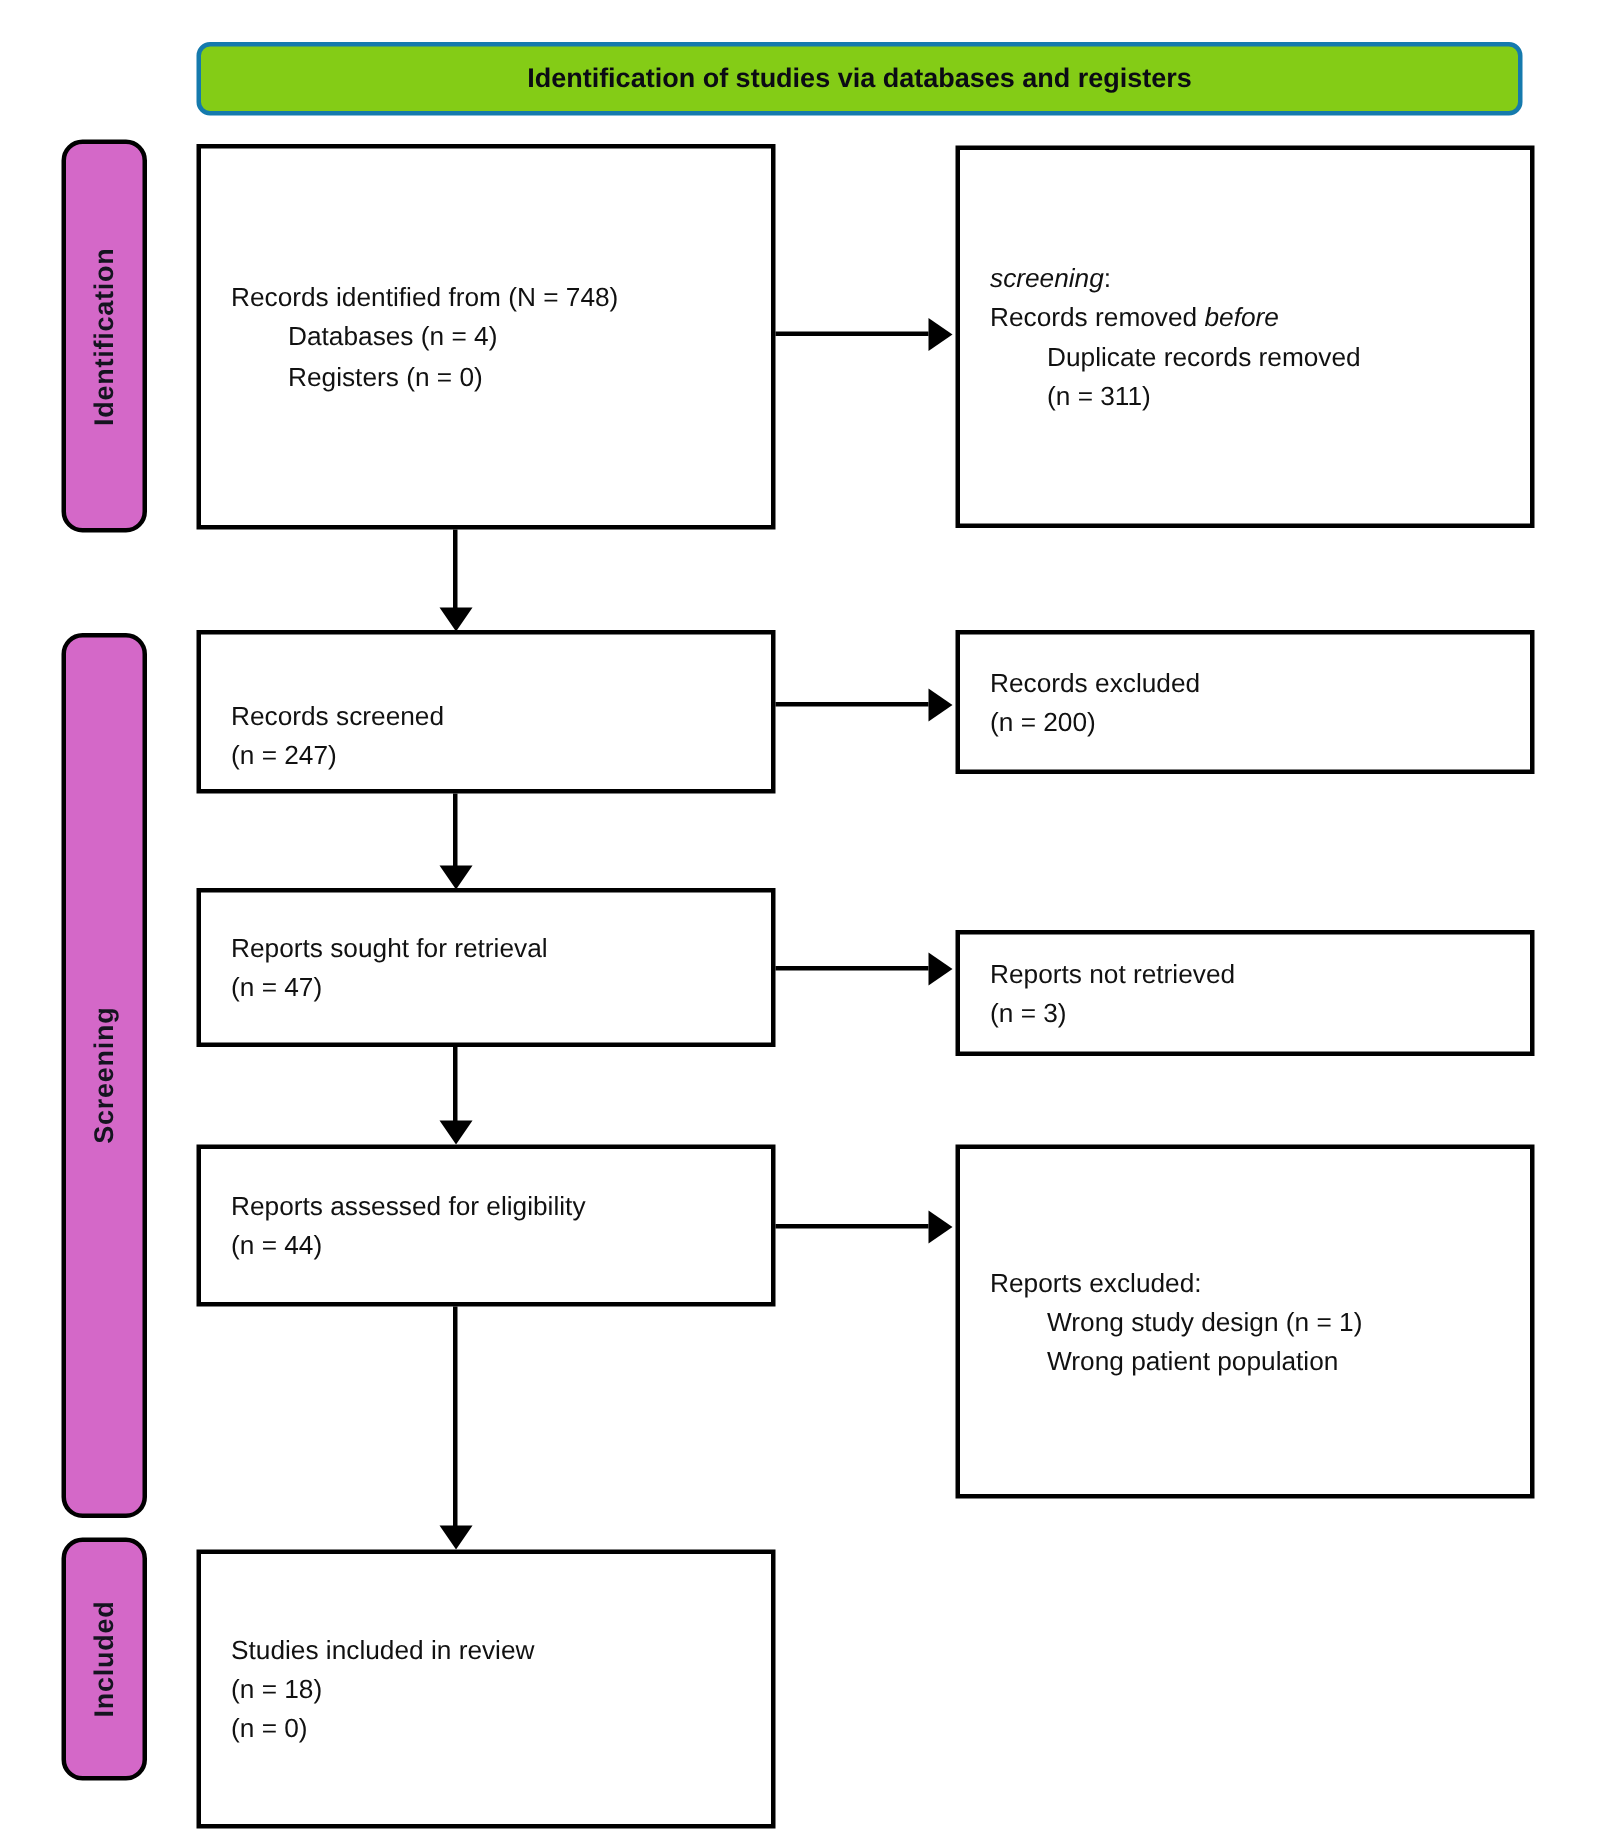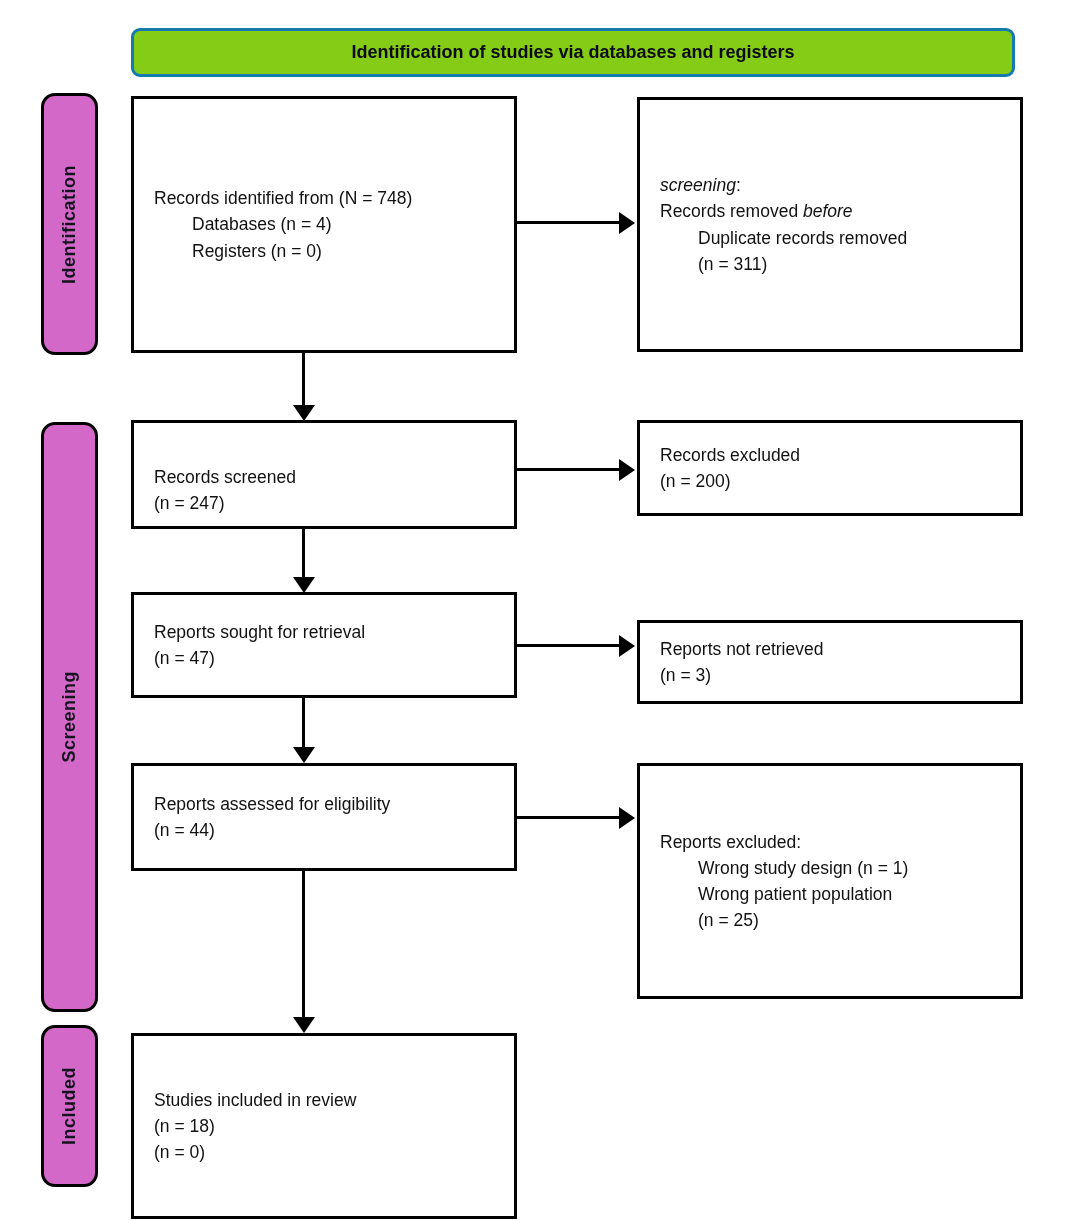--- a/index.html
+++ b/index.html
@@ -170,21 +170,20 @@
 
   <div class="box col-right b-notretrieved">
     <div class="line">Reports not retrieved</div>
     <div class="line">(n = 3)</div>
   </div>
 
   <div class="box col-right b-rep-excluded">
     <div class="line">Reports excluded:</div>
     <div class="line indent">Wrong study design (n = 1)</div>
     <div class="line indent">Wrong patient population</div>
-    <div class="line indent">(n = 25)</div>
   </div>
 
   <div class="varrow v1"></div>
   <div class="varrow v2"></div>
   <div class="varrow v3"></div>
   <div class="varrow v4"></div>
 
   <div class="harrow a1"></div>
   <div class="harrow a2"></div>
   <div class="harrow a3"></div>

